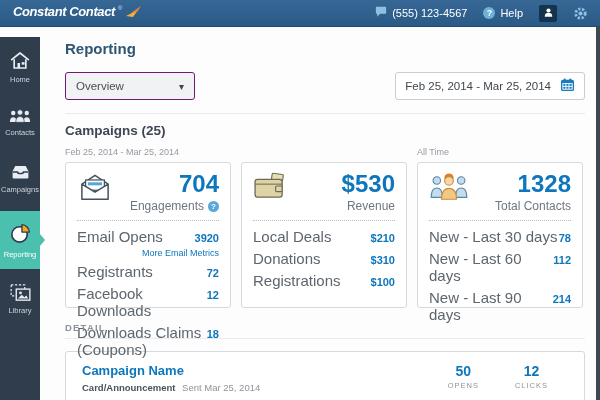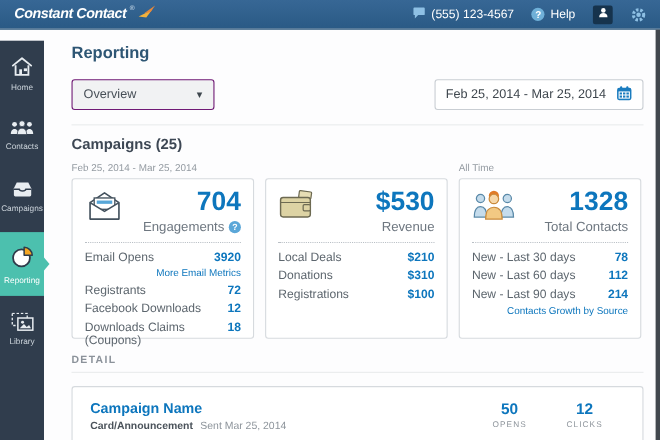--- a/index.html
+++ b/index.html
@@ -52,21 +52,21 @@
   .cards { margin-top:4px; display:flex; gap:10px; }
   .card { width:166px; height:146px; background:#fff; border:1px solid #d6dade; border-radius:3px; padding:9px 11px; }
   .card-head { display:flex; justify-content:space-between; }
   .card-head-right { text-align:right; }
   .card-value { font-size:24px; font-weight:bold; color:#0d76bd; line-height:1; }
   .card-label { font-size:12px; color:#6e7780; margin-top:3px; display:flex; justify-content:flex-end; align-items:center; gap:4px; }
   .help-badge { display:inline-flex; align-items:center; justify-content:center; width:11px; height:11px;
     border-radius:50%; background:#5ba7d8; color:#fff; font-size:8px; font-weight:bold; cursor:pointer; }
   .dotted { border:none; border-top:1px dotted #b9bfc5; margin:7px 0 4px; }
   .metric-row { display:flex; justify-content:space-between; align-items:baseline; padding:2.5px 0; }
-  .metric-label { font-size:11px; color:#5d666e; }
+  .metric-label { font-size:15px; color:#5d666e; }
   .metric-value { font-size:11px; font-weight:bold; color:#0d76bd; }
   .card-link { display:block; text-align:right; font-size:9px; color:#0d76bd; cursor:pointer; text-decoration:none; padding:1px 0 2px; }
 
   .detail-heading { margin-top:14px; font-size:9.5px; font-weight:bold; letter-spacing:1.2px; color:#8b929a; }
   .detail-divider { margin-top:5px; border-top:1px solid #e9ebed; }
   .detail-card { margin-top:12px; background:#fff; border:1px solid #d6dade; border-radius:3px 3px 0 0;
     height:60px; padding:11px 16px; display:flex; justify-content:space-between; }
   .dc-name { font-size:13px; font-weight:bold; color:#0d76bd; cursor:pointer; }
   .dc-meta { margin-top:4px; font-size:9.5px; }
   .dc-type { font-weight:bold; color:#4a525a; }
@@ -307,21 +307,20 @@
           <span class="metric-value">78</span>
         </div>
         <div class="metric-row">
           <span class="metric-label">New - Last 60 days</span>
           <span class="metric-value">112</span>
         </div>
         <div class="metric-row">
           <span class="metric-label">New - Last 90 days</span>
           <span class="metric-value">214</span>
         </div>
-        <a class="card-link">Contacts Growth by Source</a>
       </section>
     </div>
 
     <h3 class="detail-heading">DETAIL</h3>
     <div class="detail-divider"></div>
 
     <div class="detail-card">
       <div>
         <div class="dc-name">Campaign Name</div>
         <div class="dc-meta">

